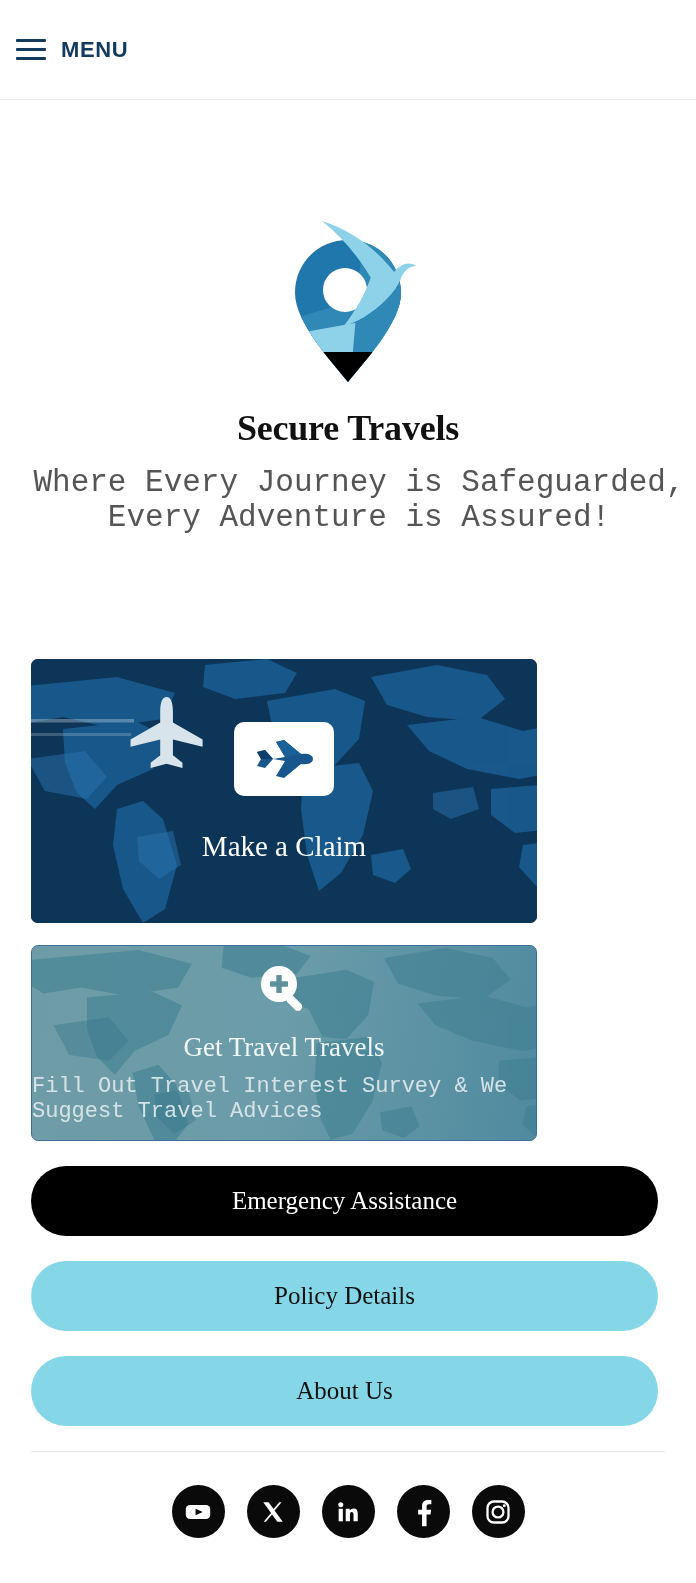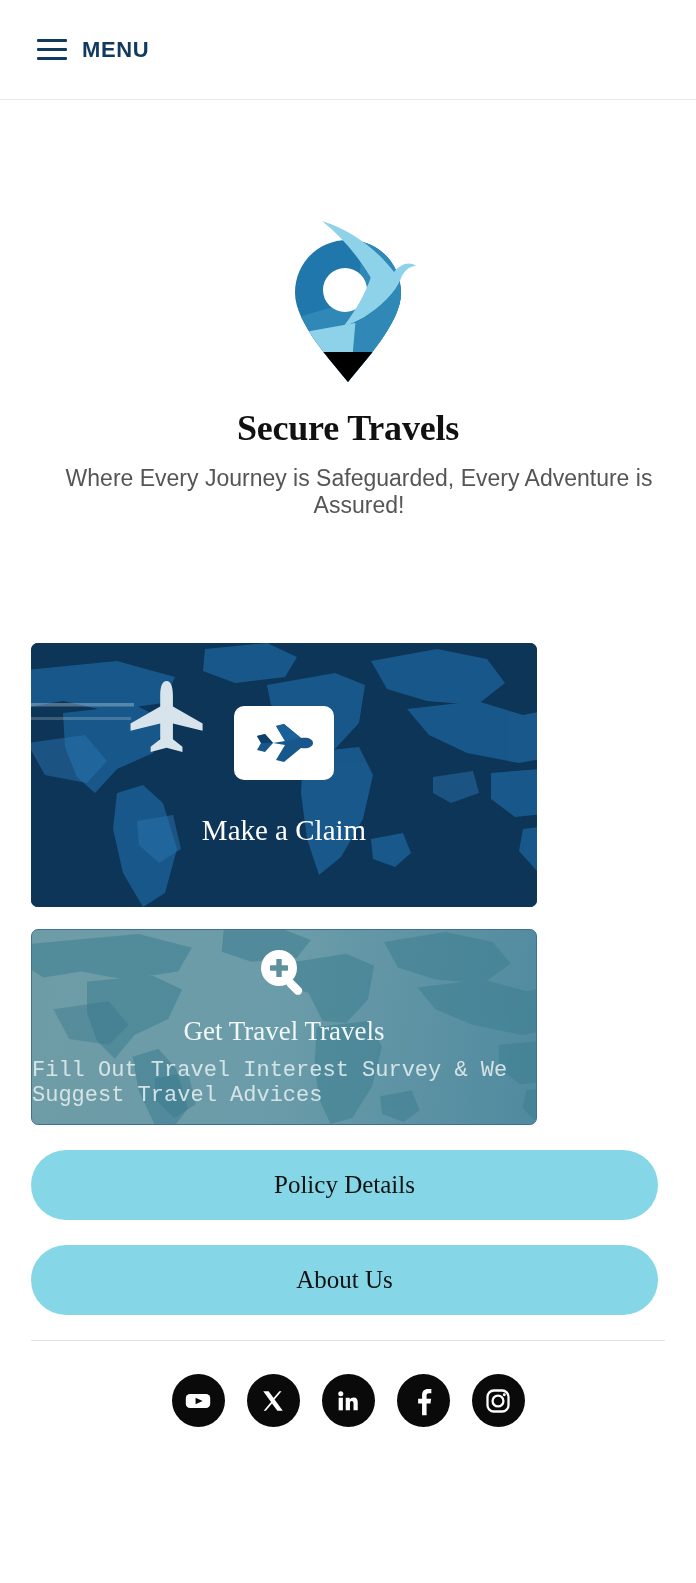--- a/index.html
+++ b/index.html
@@ -19,21 +19,21 @@
   }
 
   
   .site-header {
     height: 100px;
     width: 100%;
     background: #ffffff;
     border-bottom: 1px solid #e8e8e8;
     display: flex;
     align-items: center;
-    padding-left: 35px;
+    padding-left: 14px;
   }
 
   .menu-trigger {
     display: flex;
     align-items: center;
     gap: 15px;
     background: none;
     border: none;
     cursor: pointer;
     padding: 6px 2px;
@@ -79,22 +79,22 @@
   .brand-title {
     font-family: "Liberation Serif", serif;
     font-size: 36px;
     font-weight: 700;
     color: #111111;
     margin-top: 22px;
     letter-spacing: -0.2px;
   }
 
   .brand-tagline {
-    font-family: Liberation Sans, sans-serif;
-    font-size: 23px;
+    font-family: Liberation Mono, monospace;
+    font-size: 31px;
     font-weight: 400;
     color: #555555;
     margin-top: 16px;
     padding-left: 22px;
   }
 
   
   .cards-area {
     padding: 0 31px;
     margin-top: 124px;
@@ -353,20 +353,21 @@
         <rect x="19.3" y="13" width="5.4" height="18" rx="0.6" fill="#5f919d"></rect>
       </svg>
       <span class="card-heading-advice">Get Travel Travels</span>
       <span class="card-subtext">Fill Out Travel Interest Survey &amp; We Suggest Travel Advices</span>
     </div>
   </div>
 
 </section>
 
 <section class="actions-area">
+  <button class="pill-button pill-dark">Emergency Assistance</button>
   <button class="pill-button pill-light">Policy Details</button>
   <button class="pill-button pill-light">About Us</button>
 </section>
 
 <footer>
   <div class="footer-divider"></div>
 
   <div class="social-row">
 
     <a class="social-link">

